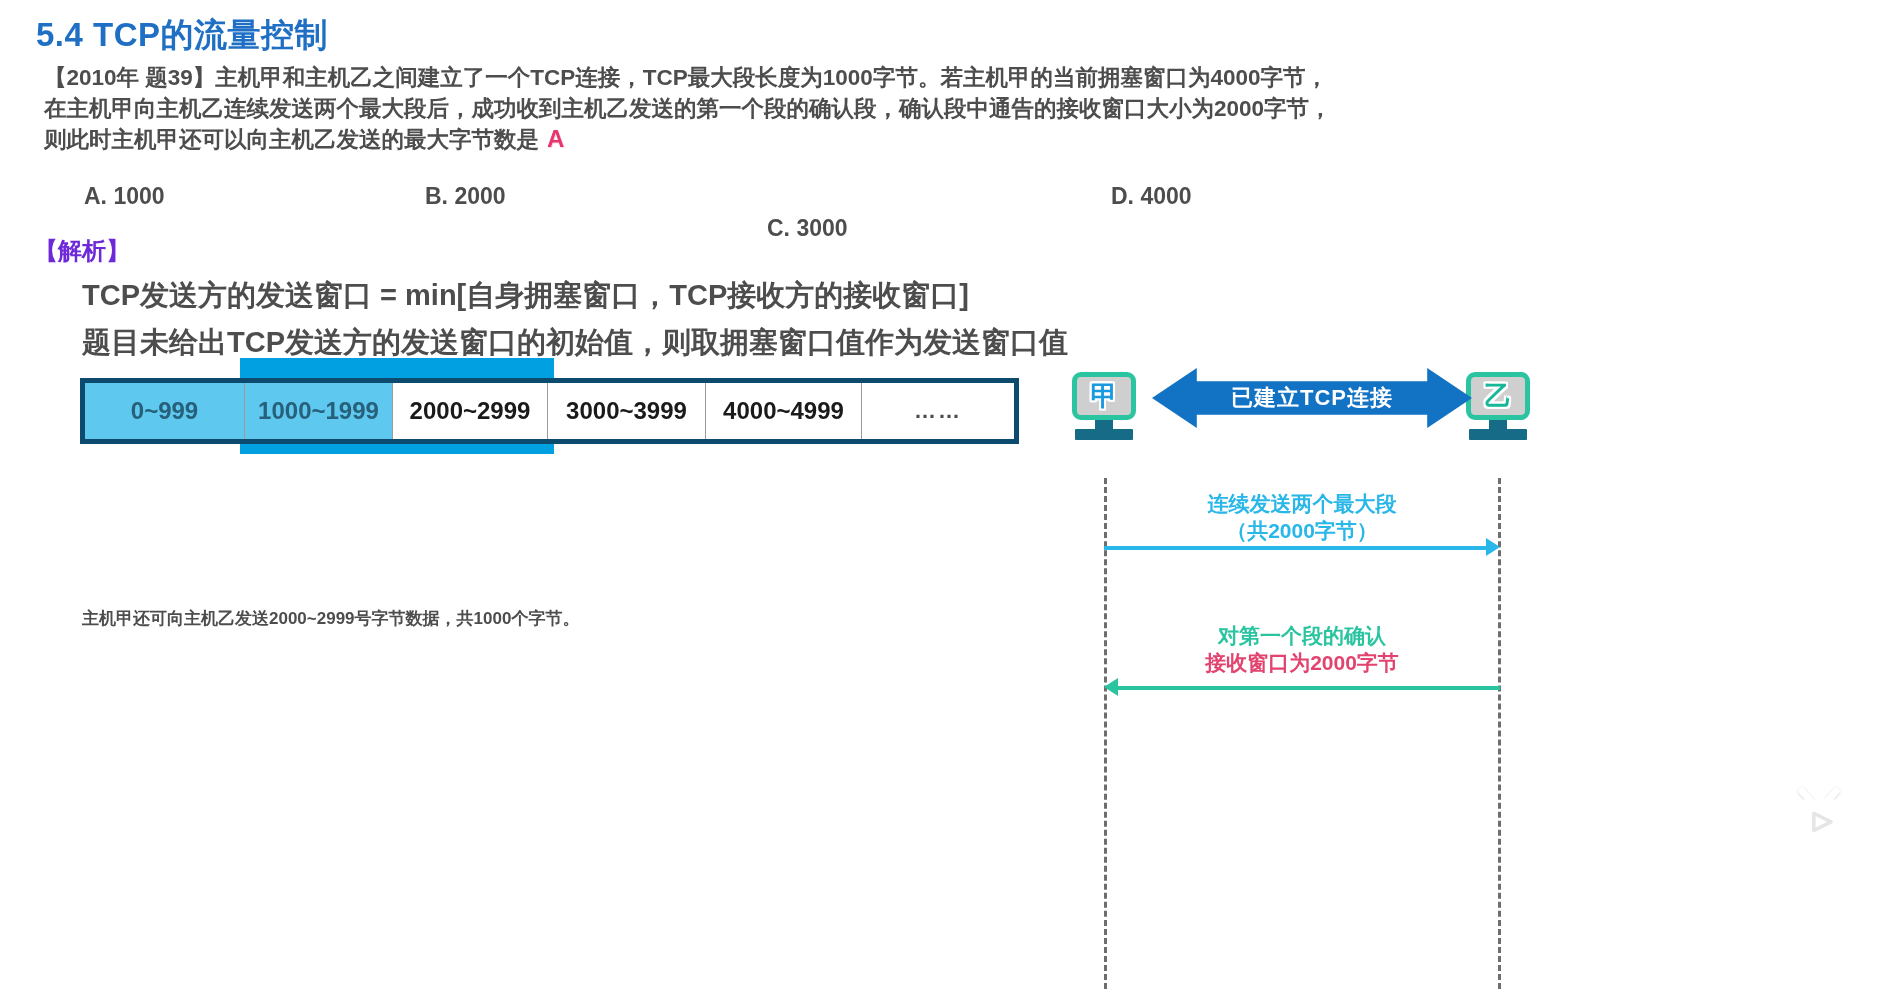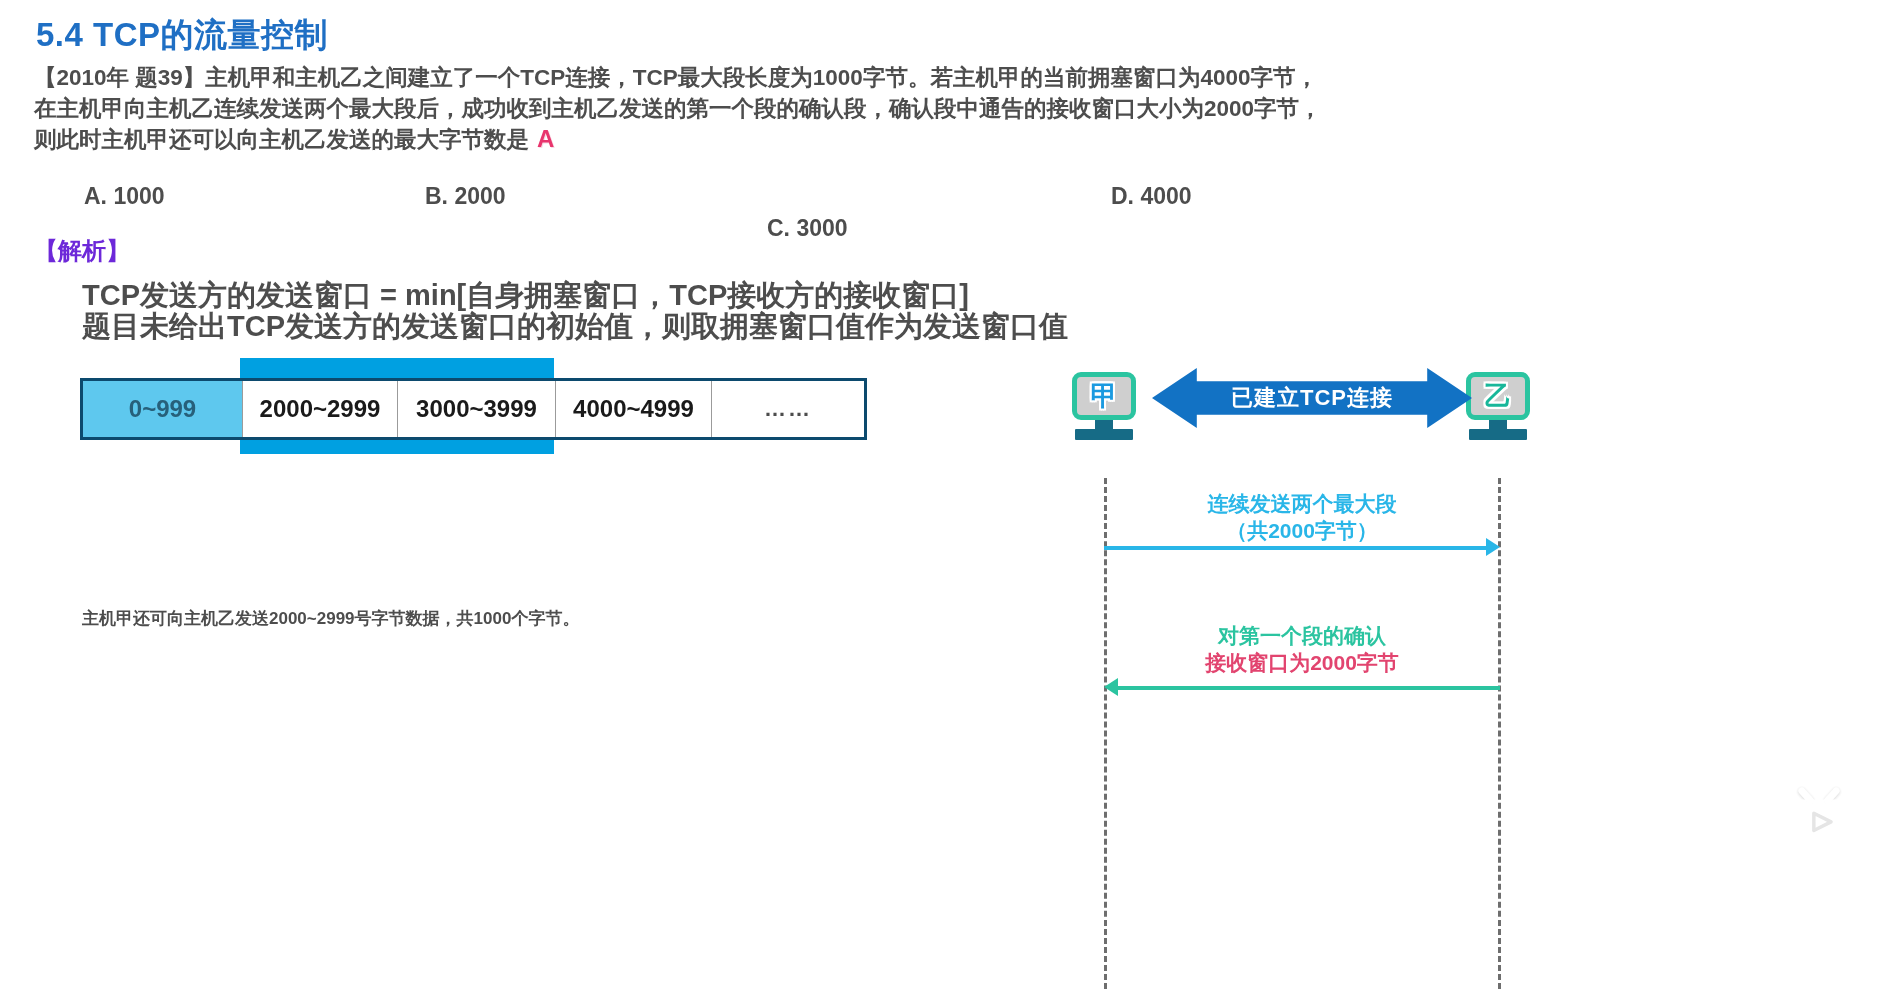--- a/index.html
+++ b/index.html
@@ -16,21 +16,21 @@
   
   #title{
     position:absolute;left:36px;top:13px;
     font-size:33px;font-weight:bold;
     color:#1f6fc4;letter-spacing:.5px;
     white-space:nowrap;
   }
 
   
   #question{
-    position:absolute;left:34px;top:63px;width:1820px;
+    position:absolute;left:44px;top:63px;width:1820px;
     font-size:22.5px;font-weight:bold;line-height:30.5px;
     color:#4d4d4d;
   }
   #question .qline{white-space:nowrap;}
   .answer-mark{
     color:#e8356d;font-weight:bold;font-size:24px;
     margin-left:8px;
     text-shadow:1px 1px 0 #f7dbe4;
   }
 
@@ -49,34 +49,34 @@
   #analysis-label{
     position:absolute;left:34px;top:235px;
     font-size:24px;font-weight:bold;color:#6d28d9;
   }
   .ana-line{
     position:absolute;left:82px;
     font-size:29px;font-weight:bold;color:#4d4d4d;
     white-space:nowrap;
   }
   #ana1{top:276px;}
-  #ana2{top:307px;}
+  #ana2{top:323px;}
 
   
   #strip-wrap{position:absolute;left:80px;top:358px;width:1130px;height:100px;}
   
   #window-band{
     position:absolute;left:160px;top:0px;
     width:314px;height:96px;
     background:#00a0e1;
   }
   #strip{
     position:absolute;left:0;top:20px;
     display:flex;height:56px;
-    border:3px solid #0c4a6e;
+    border:5px solid #0c4a6e;
     box-sizing:content-box;
     background:#4c1d95;
   }
   .cell{
     box-sizing:border-box;
     display:flex;align-items:center;justify-content:center;
     font-size:24px;font-weight:bold;
     border-right:1px solid #9b9b9b;
     background:#ffffff;color:#1a1a1a;
     height:56px;
@@ -212,20 +212,21 @@
   </div>
 
   <div id="analysis-label">【解析】</div>
   <div class="ana-line" id="ana1">TCP发送方的发送窗口 = min[自身拥塞窗口，TCP接收方的接收窗口]</div>
   <div class="ana-line" id="ana2">题目未给出TCP发送方的发送窗口的初始值，则取拥塞窗口值作为发送窗口值</div>
 
   <div id="strip-wrap">
     <div id="window-band"></div>
     <div id="strip">
       <div class="cell sent w0">0~999</div>
+      <div class="cell sent w1">1000~1999</div>
       <div class="cell w2">2000~2999</div>
       <div class="cell w3">3000~3999</div>
       <div class="cell w4">4000~4999</div>
       <div class="cell dots w5">……</div>
     </div>
   </div>
 
   <div id="conclusion">主机甲还可向主机乙发送2000~2999号字节数据，共1000个字节。</div>
 
   <div id="seq">

